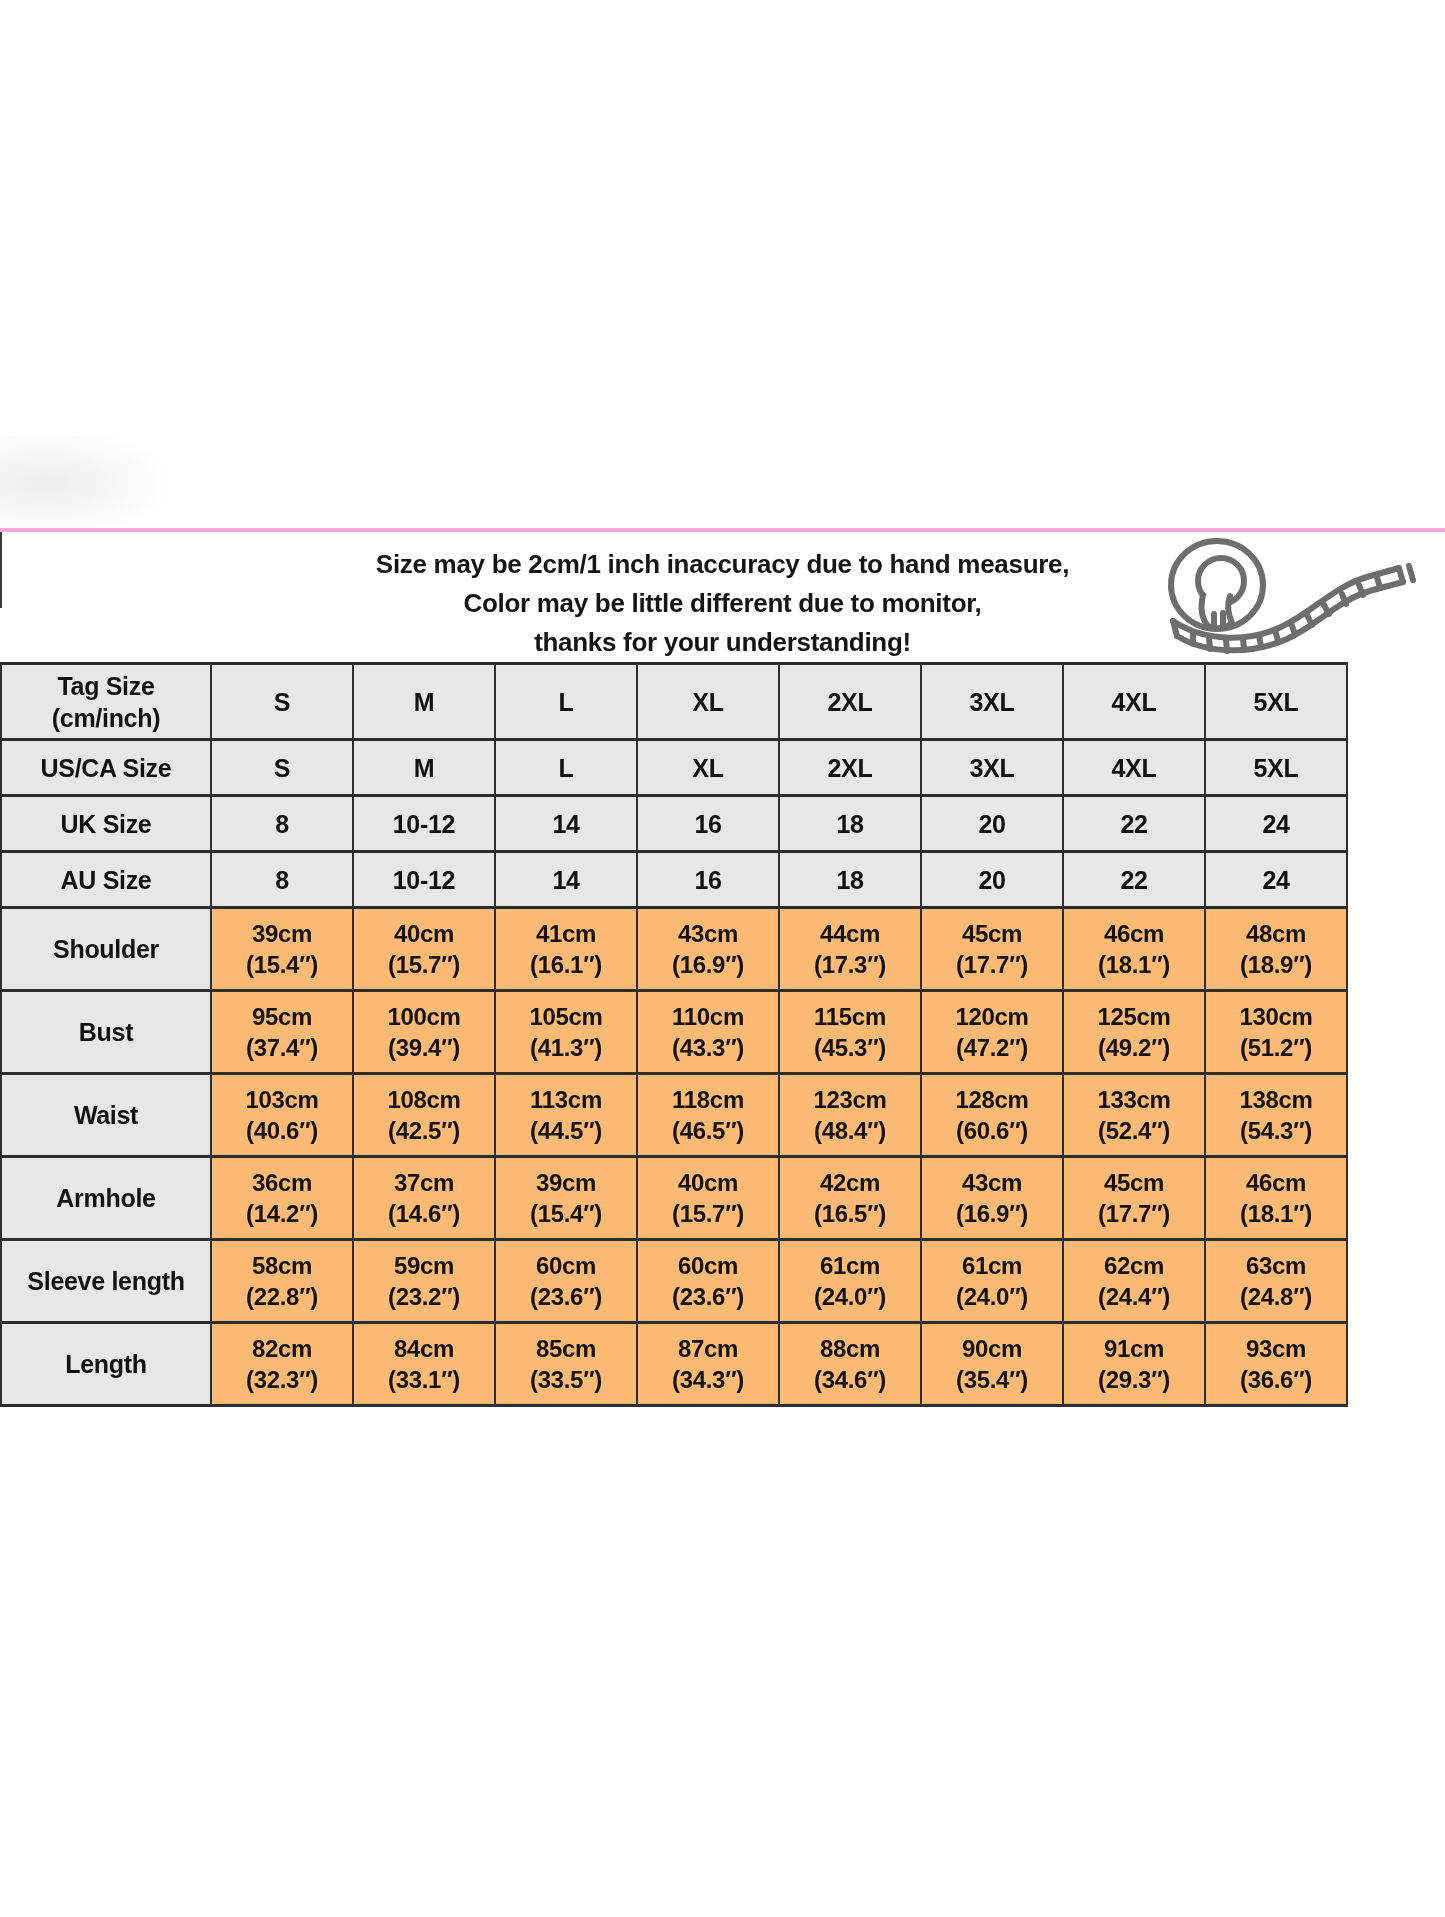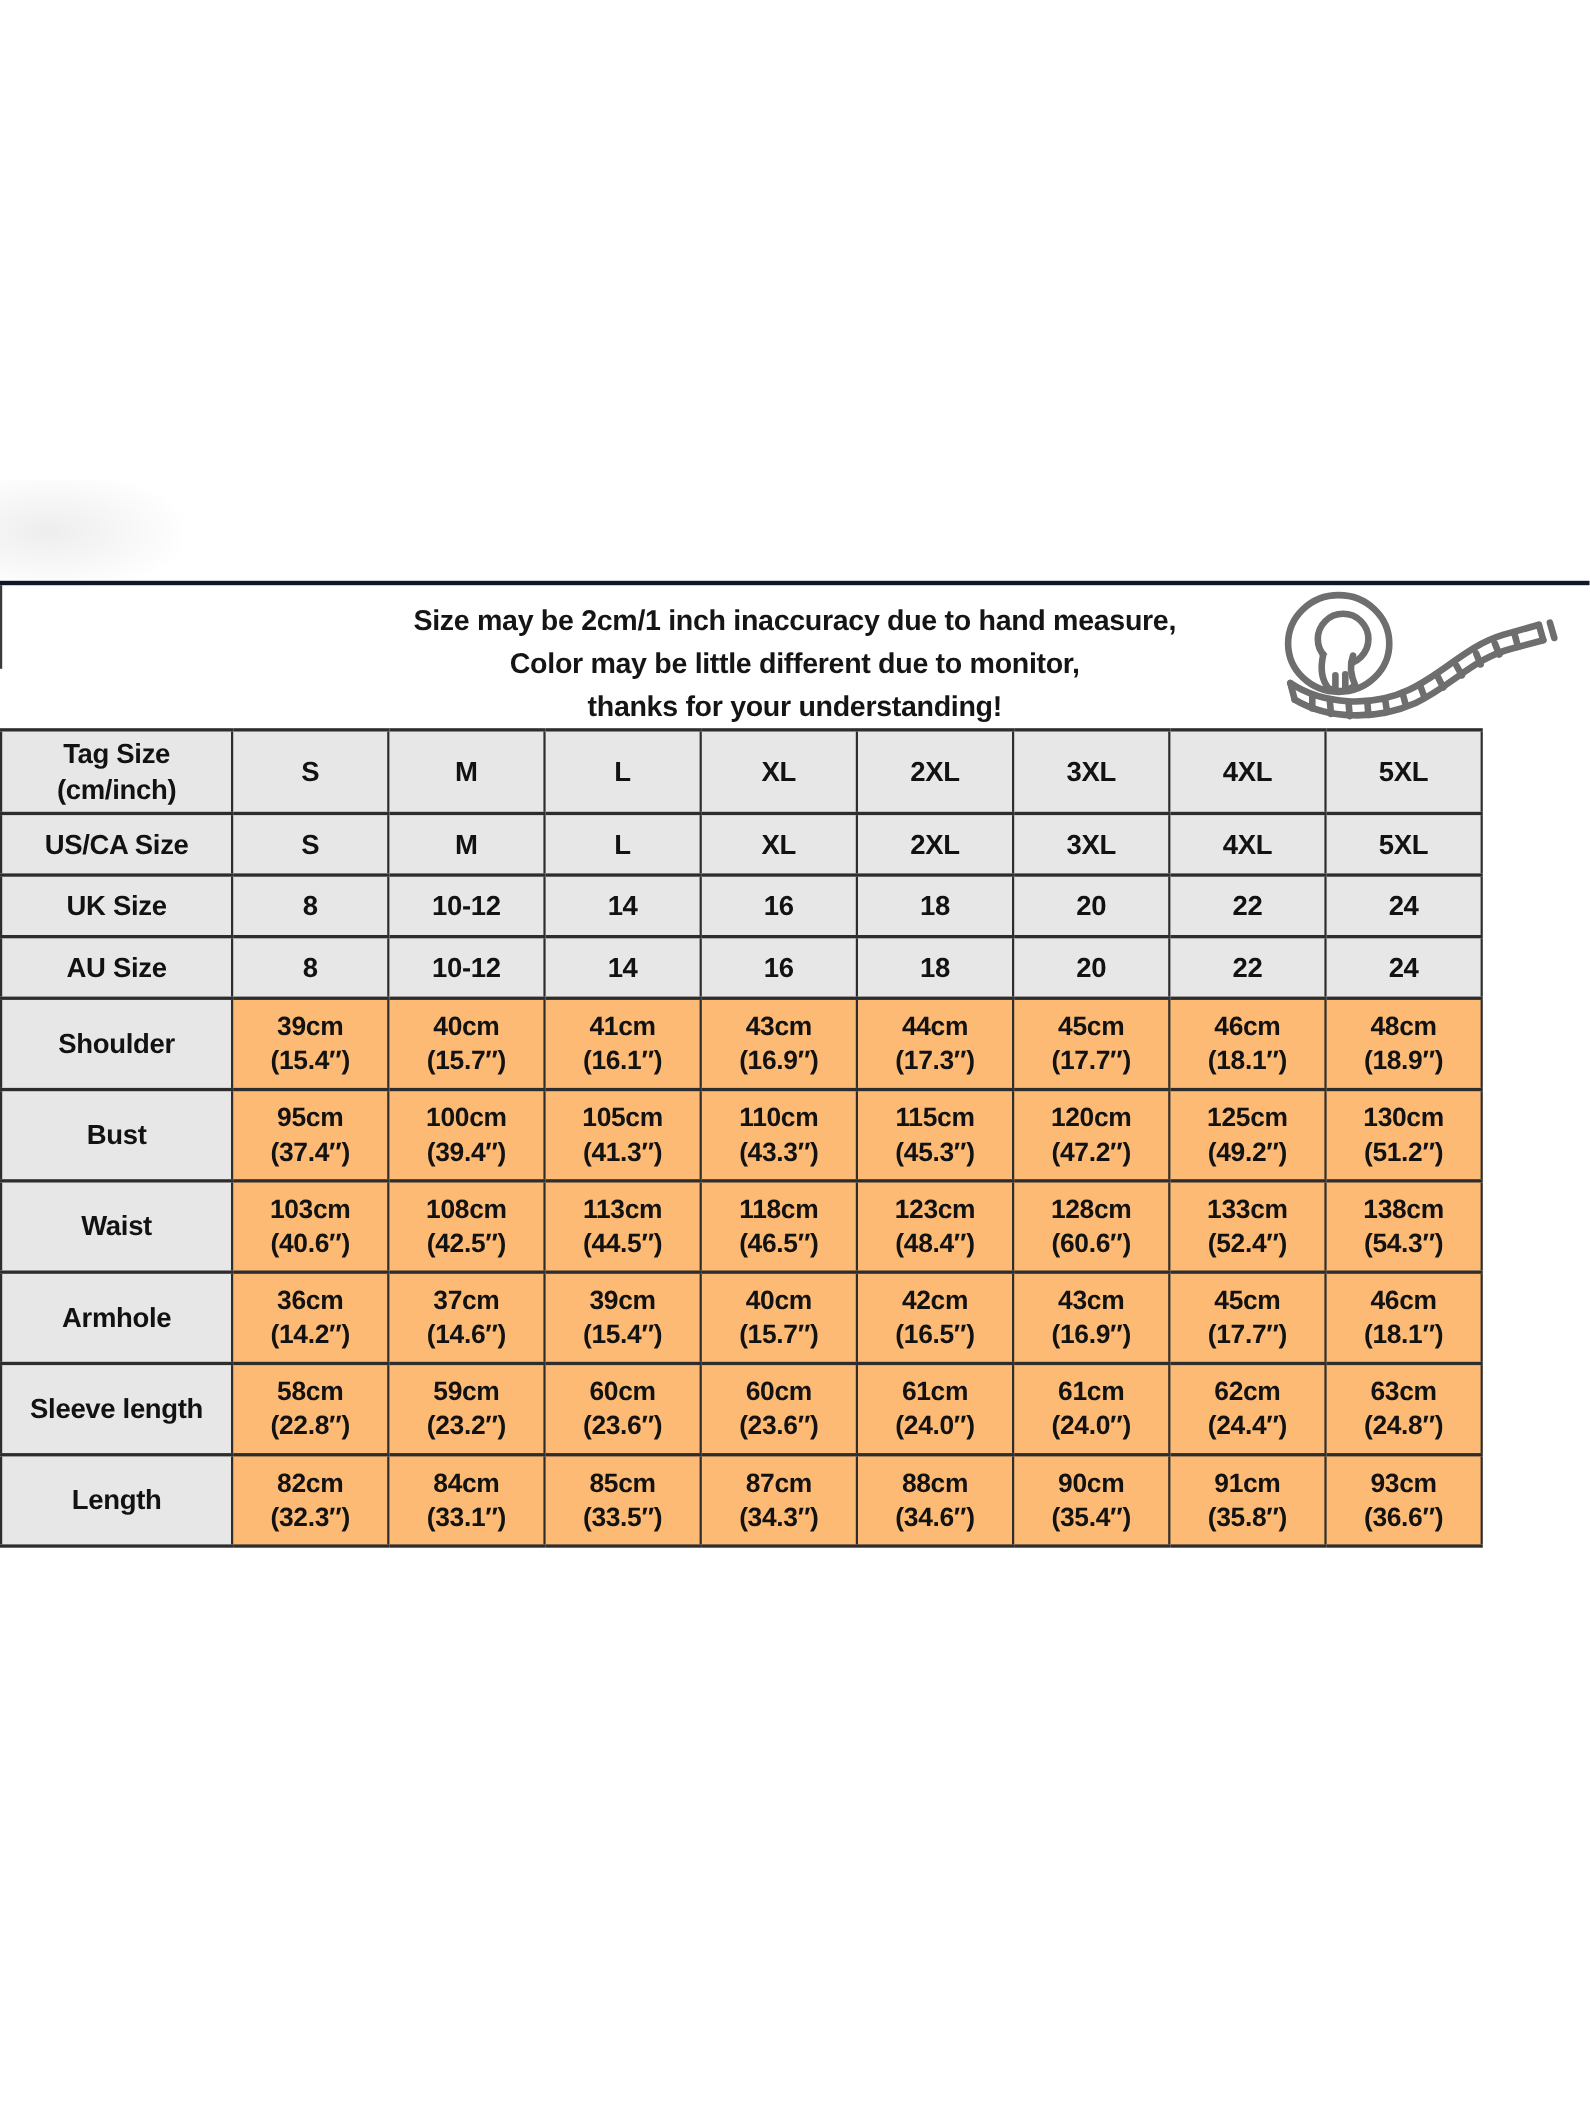--- a/index.html
+++ b/index.html
@@ -14,21 +14,21 @@
   }
   .smudge {
     position: absolute; left: -25px; top: 436px; width: 200px; height: 104px;
     background: radial-gradient(ellipse at 35% 45%, rgba(110,110,110,0.12), rgba(110,110,110,0) 70%);
     pointer-events: none;
   }
   .sheet { position: absolute; top: 528px; left: 0; width: 1445px; }
   .notice-box {
     position: relative;
     height: 134px;
-    border-top: 4px solid #0f172a;
+    border-top: 4px solid #f9a8d4;
     padding-top: 13px;
   }
   .notice-box::before {
     content: "";
     position: absolute; left: 0; top: 0; width: 2px; height: 76px;
     background: #3a3a3a;
   }
   .notice-line {
     margin: 0;
     text-align: center;
@@ -443,21 +443,21 @@
           <td>
             <div>88cm</div>
             <div>(34.6″)</div>
           </td>
           <td>
             <div>90cm</div>
             <div>(35.4″)</div>
           </td>
           <td>
             <div>91cm</div>
-            <div>(35.8″)</div>
+            <div>(29.3″)</div>
           </td>
           <td>
             <div>93cm</div>
             <div>(36.6″)</div>
           </td>
         </tr>
       </tbody>
   </table>
 
 </div>

